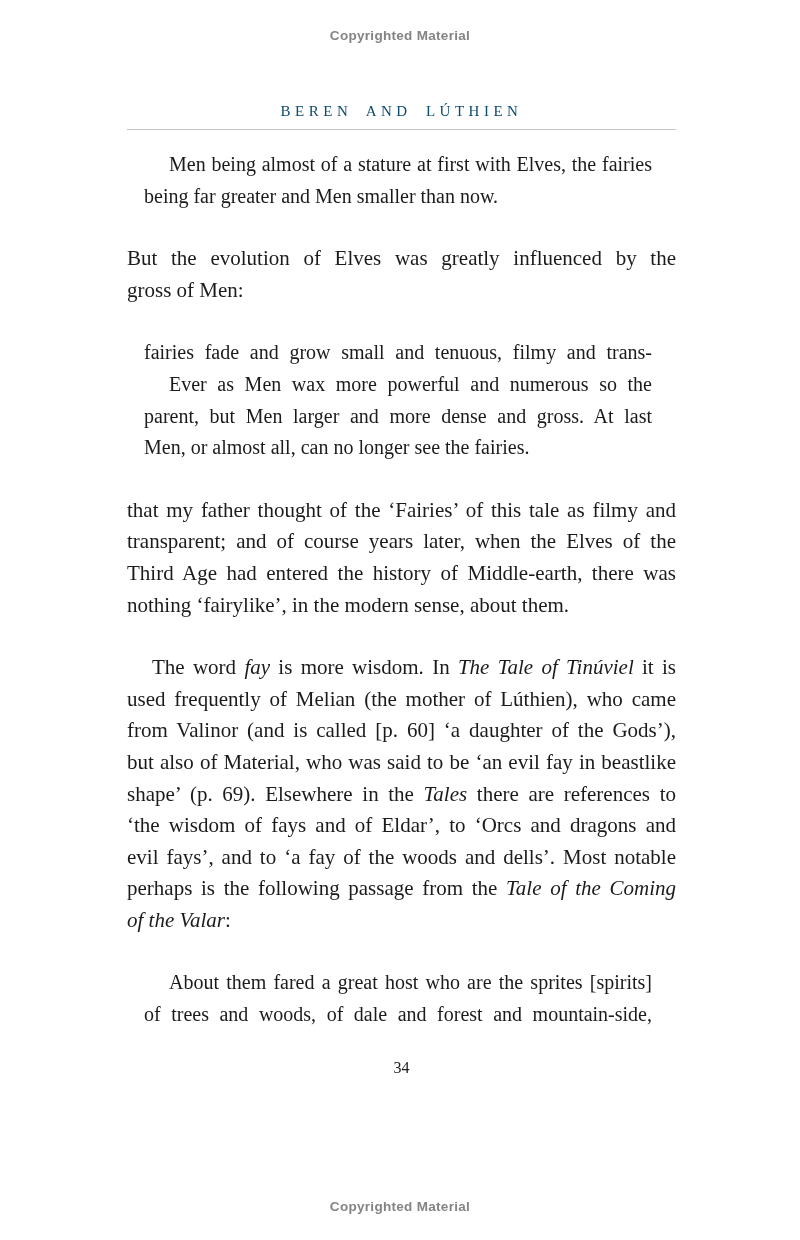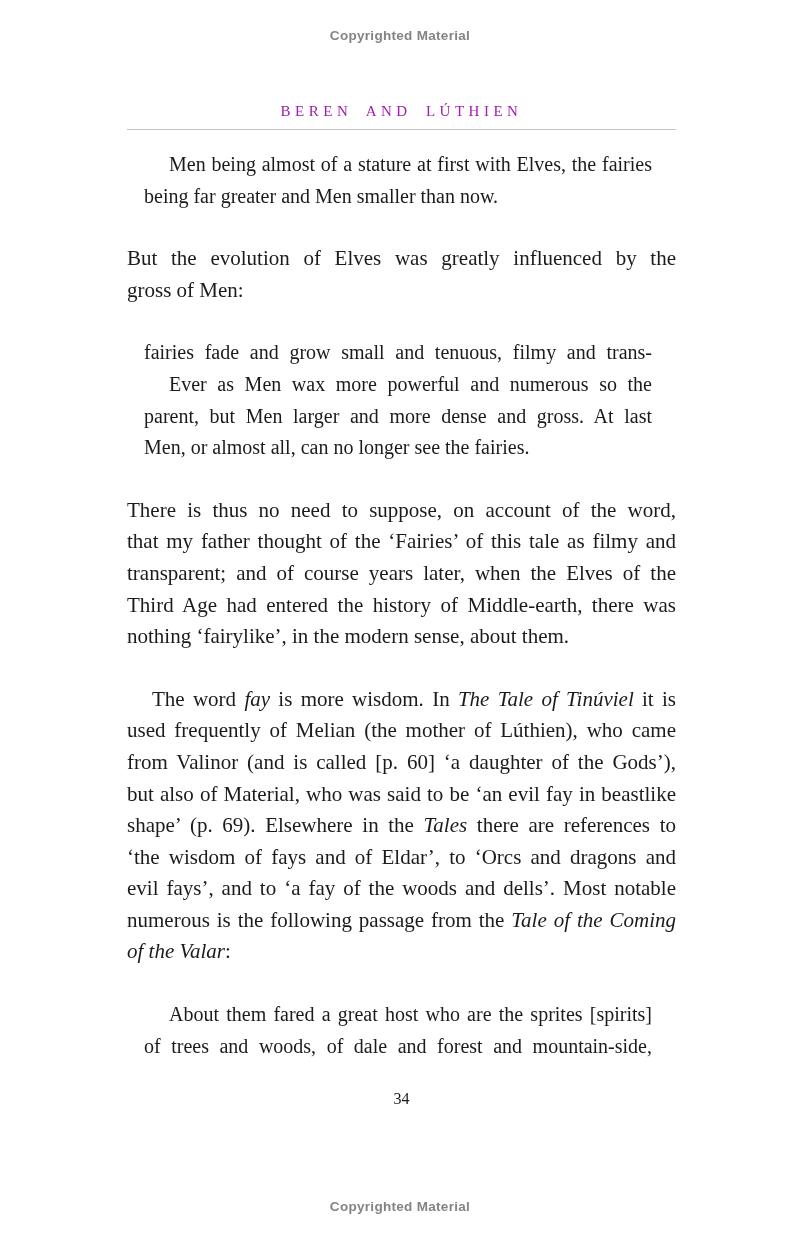--- a/index.html
+++ b/index.html
@@ -29,21 +29,21 @@
     left: 127px;
     top: 0;
     width: 549px;
   }
   .title {
     margin-top: 103px;
     text-align: center;
     font-size: 15px;
     letter-spacing: 4.5px;
     word-spacing: 6px;
-    color: #a21caf;
+    color: #0c4a6e;
     white-space: nowrap;
   }
   .rule {
     margin-top: 9px;
     border-top: 1px solid #c3c3c3;
     height: 0;
   }
   .page-body { margin-top: 19px; }
 
   .block {
@@ -92,35 +92,34 @@
         <div class="line jfull"><span>But the evolution of Elves was greatly influenced by the</span></div>
         <div class="line"><span>gross of Men:</span></div>
       </div>
       <div class="block quote">
         <div class="line jfull"><span>fairies fade and grow small and tenuous, filmy and trans-</span></div>
         <div class="line jfull findent"><span>Ever as Men wax more powerful and numerous so the</span></div>
         <div class="line jfull"><span>parent, but Men larger and more dense and gross. At last</span></div>
         <div class="line"><span>Men, or almost all, can no longer see the fairies.</span></div>
       </div>
       <div class="block paragraph">
-        <div class="line jfull"><span>There is thus no need to suppose, on account of the word,</span></div>
         <div class="line jfull"><span>that my father thought of the ‘Fairies’ of this tale as filmy and</span></div>
         <div class="line jfull"><span>transparent; and of course years later, when the Elves of the</span></div>
         <div class="line jfull"><span>Third Age had entered the history of Middle-earth, there was</span></div>
         <div class="line"><span>nothing ‘fairylike’, in the modern sense, about them.</span></div>
       </div>
       <div class="block paragraph">
         <div class="line jfull findent"><span>The word </span><span class="it">fay</span><span> is more wisdom. In </span><span class="it">The Tale of Tinúviel</span><span> it is</span></div>
         <div class="line jfull"><span>used frequently of Melian (the mother of Lúthien), who came</span></div>
         <div class="line jfull"><span>from Valinor (and is called [p. 60] ‘a daughter of the Gods’),</span></div>
         <div class="line jfull"><span>but also of Material, who was said to be ‘an evil fay in beastlike</span></div>
         <div class="line jfull"><span>shape’ (p. 69). Elsewhere in the </span><span class="it">Tales</span><span> there are references to</span></div>
         <div class="line jfull"><span>‘the wisdom of fays and of Eldar’, to ‘Orcs and dragons and</span></div>
         <div class="line jfull"><span>evil fays’, and to ‘a fay of the woods and dells’. Most notable</span></div>
-        <div class="line jfull"><span>numerous is the following passage from the </span><span class="it">Tale of the Coming</span></div>
+        <div class="line jfull"><span>perhaps is the following passage from the </span><span class="it">Tale of the Coming</span></div>
         <div class="line"><span class="it">of the Valar</span><span>:</span></div>
       </div>
       <div class="block quote">
         <div class="line jfull findent"><span>About them fared a great host who are the sprites [spirits]</span></div>
         <div class="line jfull"><span>of trees and woods, of dale and forest and mountain-side,</span></div>
       </div>
     </div>
 
   <div class="page-num">34</div>
 </div>

